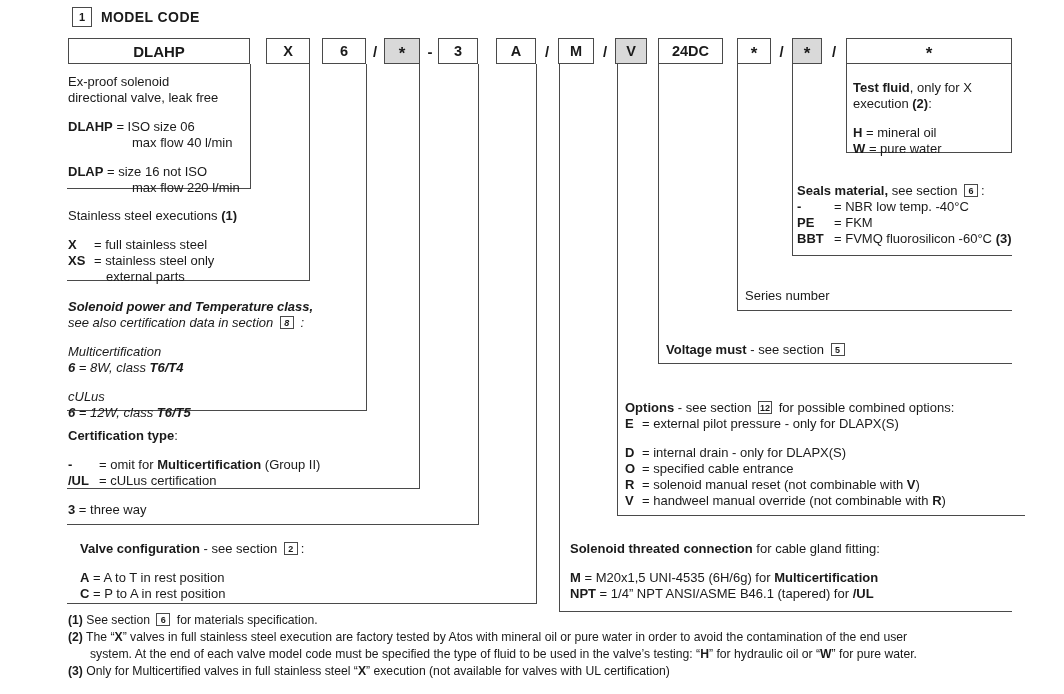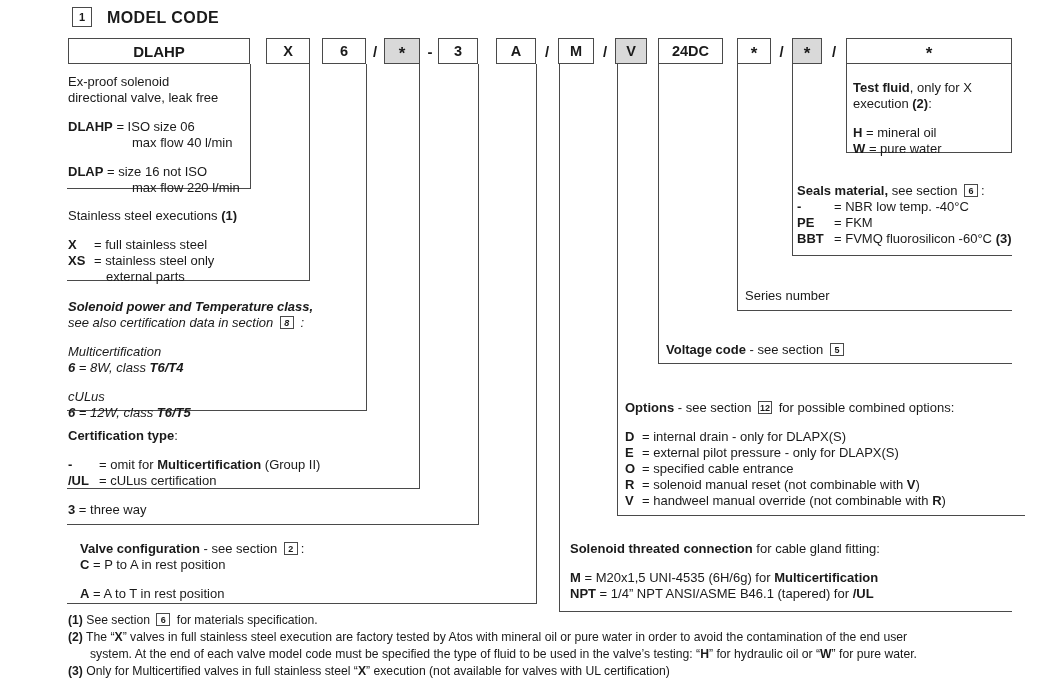--- a/index.html
+++ b/index.html
@@ -8,21 +8,21 @@
     font-family:"Liberation Sans","DejaVu Sans",sans-serif;color:#1a1a1a;
     overflow:hidden;
   }
   
   .sec-num-box{
     position:absolute;left:72px;top:7px;width:18px;height:18px;
     border:1.4px solid #4a4a4a;display:flex;align-items:center;justify-content:center;
     font-size:11px;font-weight:bold;
   }
   .page-title{
-    position:absolute;left:107px;top:9px;font-size:16px;font-weight:bold;letter-spacing:.4px;
+    position:absolute;left:101px;top:9px;font-size:14px;font-weight:bold;letter-spacing:.4px;
   }
   
   .cbox{
     position:absolute;top:38px;height:26px;box-sizing:border-box;
     border:1.4px solid #4a4a4a;background:#fff;
     display:flex;align-items:center;justify-content:center;
     font-weight:bold;font-size:14.5px;
   }
   .cbox.gray{background:#d9d9d9;}
   .cbox.star{font-size:17px;padding-top:5px;}
@@ -137,46 +137,46 @@
   <div class="blk blk-cert" style="left:68px;top:428px;width:348px;">
       <div class="line"><span class="b">Certification type</span><span>:</span></div>
       <div class="line gap"><span class="b term">-</span><span>= omit for </span><span class="b">Multicertification</span><span> (Group II)</span></div>
       <div class="line"><span class="b term">/UL</span><span>= cULus certification</span></div>
     </div>
   <div class="blk" style="left:68px;top:502px;width:300px;">
       <div class="line"><span class="b">3</span><span>  = three way</span></div>
     </div>
   <div class="blk" style="left:80px;top:541px;width:400px;">
       <div class="line"><span class="b">Valve configuration</span><span> - see section </span><span class="sec">2</span><span>:</span></div>
+      <div class="line gap"><span class="b">A</span><span> = A to T in rest position</span></div>
       <div class="line"><span class="b">C</span><span> = P to A in rest position</span></div>
-      <div class="line gap"><span class="b">A</span><span> = A to T in rest position</span></div>
     </div>
 
   <div class="blk" style="left:853px;top:80px;width:156px;">
       <div class="line"><span class="b">Test fluid</span><span>, only for X</span></div>
       <div class="line"><span>execution </span><span class="b">(2)</span><span>:</span></div>
       <div class="line gap"><span class="b">H</span><span> = mineral oil</span></div>
       <div class="line"><span class="b">W</span><span> = pure water</span></div>
     </div>
   <div class="blk blk-seals" style="left:797px;top:183px;width:214px;">
       <div class="line"><span class="b">Seals material,</span><span> see section </span><span class="sec">6</span><span>:</span></div>
       <div class="line"><span class="b term">-</span><span>= NBR low temp. -40°C</span></div>
       <div class="line"><span class="b term">PE</span><span>= FKM</span></div>
       <div class="line"><span class="b term">BBT</span><span>= FVMQ fluorosilicon -60°C </span><span class="b">(3)</span></div>
     </div>
   <div class="blk" style="left:745px;top:288px;width:200px;">
       <div class="line"><span>Series number</span></div>
     </div>
   <div class="blk" style="left:666px;top:342px;width:300px;">
-      <div class="line"><span class="b">Voltage code</span><span> - see section </span><span class="sec">5</span></div>
+      <div class="line"><span class="b">Voltage must</span><span> - see section </span><span class="sec">5</span></div>
     </div>
   <div class="blk blk-options" style="left:625px;top:400px;width:400px;">
       <div class="line"><span class="b">Options</span><span> - see section </span><span class="sec">12</span><span> for possible combined options:</span></div>
+      <div class="line"><span class="b term">E</span><span>= external pilot pressure - only for DLAPX(S)</span></div>
       <div class="line gap"><span class="b term">D</span><span>= internal drain - only for DLAPX(S)</span></div>
-      <div class="line"><span class="b term">E</span><span>= external pilot pressure - only for DLAPX(S)</span></div>
       <div class="line"><span class="b term">O</span><span>= specified cable entrance</span></div>
       <div class="line"><span class="b term">R</span><span>= solenoid manual reset (not combinable with </span><span class="b">V</span><span>)</span></div>
       <div class="line"><span class="b term">V</span><span>= handweel manual override (not combinable with </span><span class="b">R</span><span>)</span></div>
     </div>
   <div class="blk blk-solconn" style="left:570px;top:541px;width:442px;">
       <div class="line"><span class="b">Solenoid threated connection</span><span> for cable gland fitting:</span></div>
       <div class="line gap"><span class="b">M</span><span> = M20x1,5 UNI-4535 (6H/6g) for </span><span class="b">Multicertification</span></div>
       <div class="line"><span class="b">NPT</span><span> = 1/4” NPT ANSI/ASME B46.1 (tapered) for </span><span class="b">/UL</span></div>
     </div>
 

